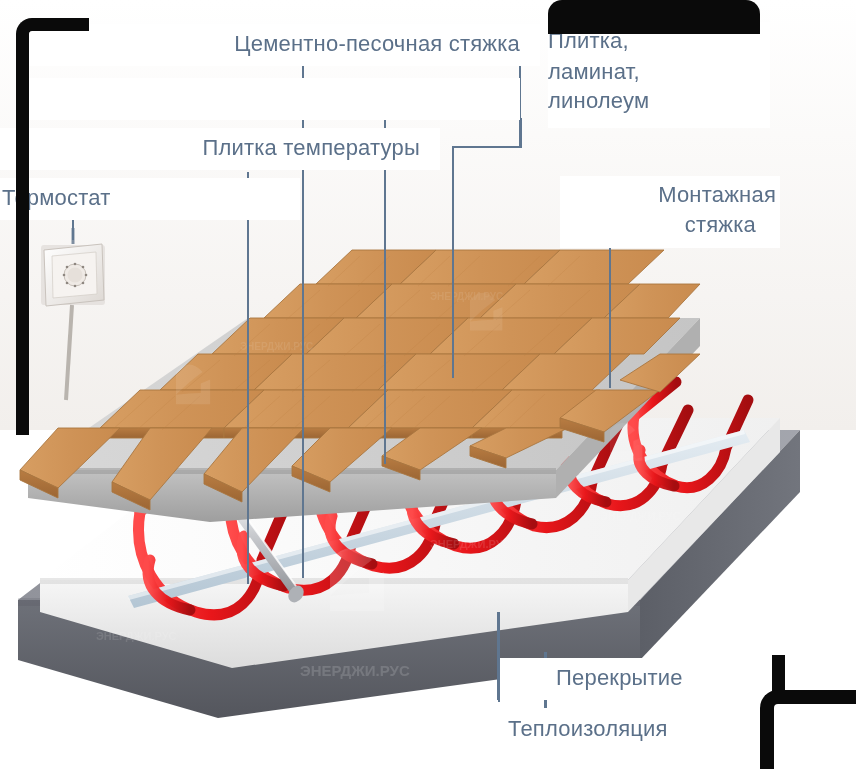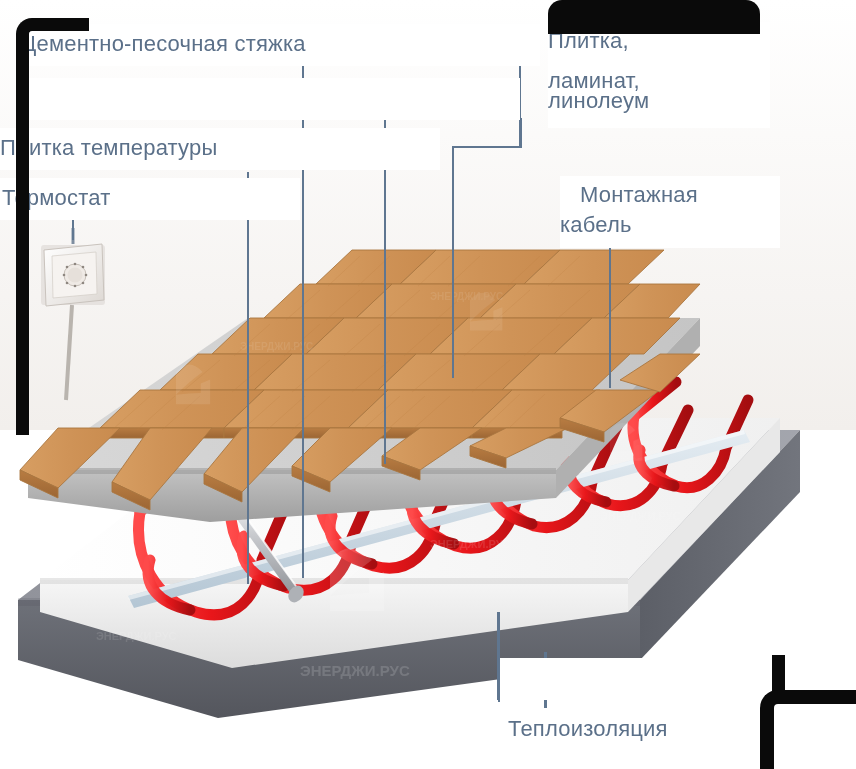--- a/index.html
+++ b/index.html
@@ -15,21 +15,21 @@
   #frame-right-nub{left:772px;top:655px;width:13px;height:48px;background:#0a0a0a;}
 
   
   #illus{position:absolute;left:0;top:0;width:856px;height:769px;}
   .vline{position:absolute;width:2px;background:#5f7690;}
   .hline{position:absolute;height:2px;background:#5f7690;}
 
   
   .band{position:absolute;background:#ffffff;}
   .lbl{position:absolute;color:#5b7089;font-size:22px;font-weight:400;letter-spacing:.2px;white-space:pre;line-height:1.18;}
-  .lbl.r{text-align:left;}
+  .lbl.r{text-align:right;}
   .lbl.c{text-align:left;}
 </style>
 </head>
 <body>
 
 <div id="stage">
 
   <svg id="illus" viewBox="0 0 856 769">
     <defs>
       <linearGradient id="wallG" x1="0" y1="0" x2="0" y2="1">
@@ -340,28 +340,29 @@
   <div class="band" style="left:20px;top:78px;width:500px;height:42px"></div>
 
   <div class="band" style="left:0px;top:128px;width:440px;height:42px"></div>
   <div class="lbl r" style="left:0px;top:135px;width:420px">Плитка температуры</div>
 
   <div class="band" style="left:0px;top:178px;width:300px;height:42px"></div>
   <div class="lbl" style="left:2px;top:185px;width:280px">Термостат</div>
 
   <div class="band" style="left:548px;top:22px;width:222px;height:106px"></div>
   <div class="lbl c" style="left:548px;top:28px;width:200px">Плитка,</div>
-  <div class="lbl c" style="left:548px;top:68px;width:200px">ламинат,</div>
+  <div class="lbl c" style="left:548px;top:59px;width:200px">ламинат,</div>
   <div class="lbl c" style="left:548px;top:88px;width:200px">линолеум</div>
 
   <div class="band" style="left:560px;top:176px;width:220px;height:72px"></div>
   <div class="lbl r" style="left:580px;top:182px;width:196px">Монтажная</div>
-  <div class="lbl r" style="left:560px;top:212px;width:196px">кабель</div>
+  <div class="lbl r" style="left:560px;top:212px;width:196px">стяжка</div>
 
   <div class="band" style="left:500px;top:658px;width:270px;height:42px"></div>
+  <div class="lbl" style="left:556px;top:665px;width:220px">Перекрытие</div>
 
   <div class="band" style="left:480px;top:708px;width:376px;height:46px"></div>
   <div class="lbl" style="left:508px;top:716px;width:340px">Теплоизоляция</div>
 
   <div class="frame" id="frame-left"></div>
   <div class="frame" id="frame-top-right"></div>
   <div class="frame" id="frame-right-nub"></div>
   <div class="frame" id="frame-bottom-right"></div>
 
 </div>

